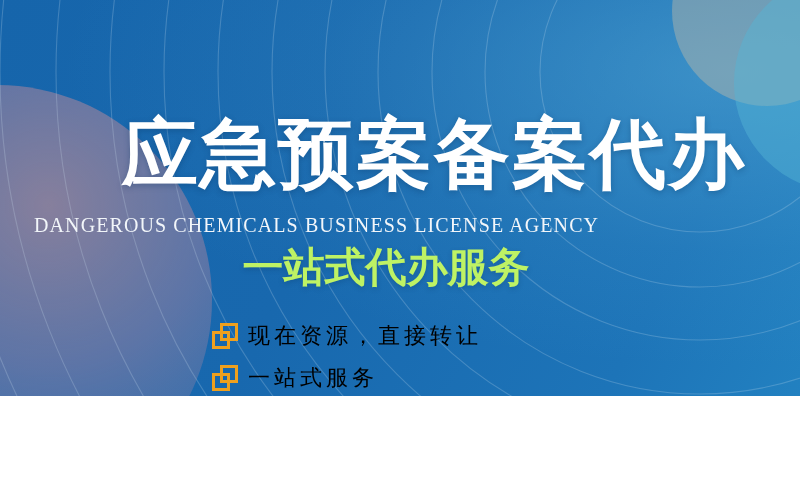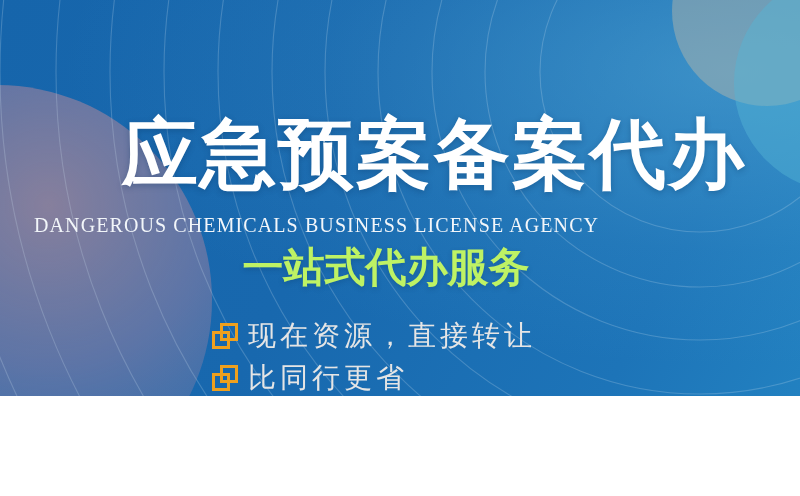--- a/index.html
+++ b/index.html
@@ -158,23 +158,23 @@
     width: 18px;
     height: 18px;
   }
   .bullet-icon i.sq-b {   
     left: 0;
     bottom: 0;
     width: 18px;
     height: 18px;
   }
   .bullet-text {
-    color: #e5e5e5;
+    color: #000000;
     font-family: Liberation Sans, sans-serif;
-    font-size: 28px;
+    font-size: 22px;
     line-height: 26px;
     letter-spacing: 4px;
     white-space: nowrap;
   }
   .bullet-text .em {
     font-weight: bold;
     letter-spacing: 2px;
   }
 </style>
 </head>
@@ -223,18 +223,18 @@
         </span>
         <span class="bullet-text">现在资源，直接转让</span>
       </div>
 
 
       <div class="bullet-row">
         <span class="bullet-icon">
           <i class="sq-a"></i>
             <i class="sq-b"></i>
         </span>
-        <span class="bullet-text">比同行更省</span>
+        <span class="bullet-text">一站式服务</span>
       </div>
 
     </div>
   </div>
 </div>
 
 </body></html>

